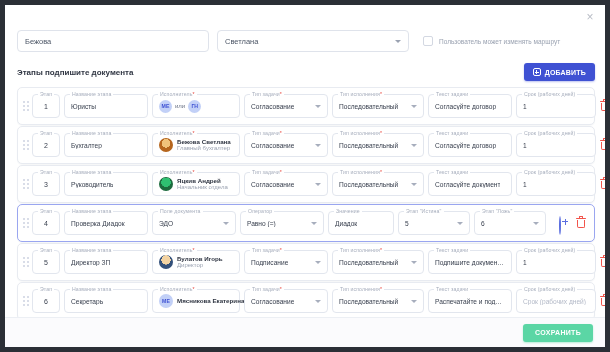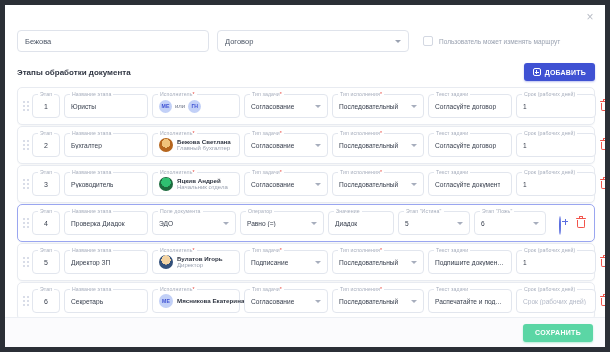--- a/index.html
+++ b/index.html
@@ -215,31 +215,31 @@
 <div id="app">
   <div class="inner">
 
     <div class="close-btn">×</div>
 
     <div class="toprow">
       <div class="tfield f1">
         <span class="val">Бежова</span>
       </div>
       <div class="tfield f2">
-        <span class="val">Договор</span>
+        <span class="val">Светлана</span>
         <span class="caret"></span>
       </div>
       <div class="chk-wrap">
         <span class="chk"></span>
         <span class="chk-label">Пользователь может изменять маршрут</span>
       </div>
     </div>
 
     <div class="sechead">
-      <div class="sectitle">Этапы обработки документа</div>
+      <div class="sectitle">Этапы подпишите документа</div>
       <div class="add-btn">
         <span class="add-ico"></span>
         <span>ДОБАВИТЬ</span>
       </div>
     </div>
 
     <div class="rows" id="rows">
         <div class="row">
           <div class="drag">
             <i></i>

